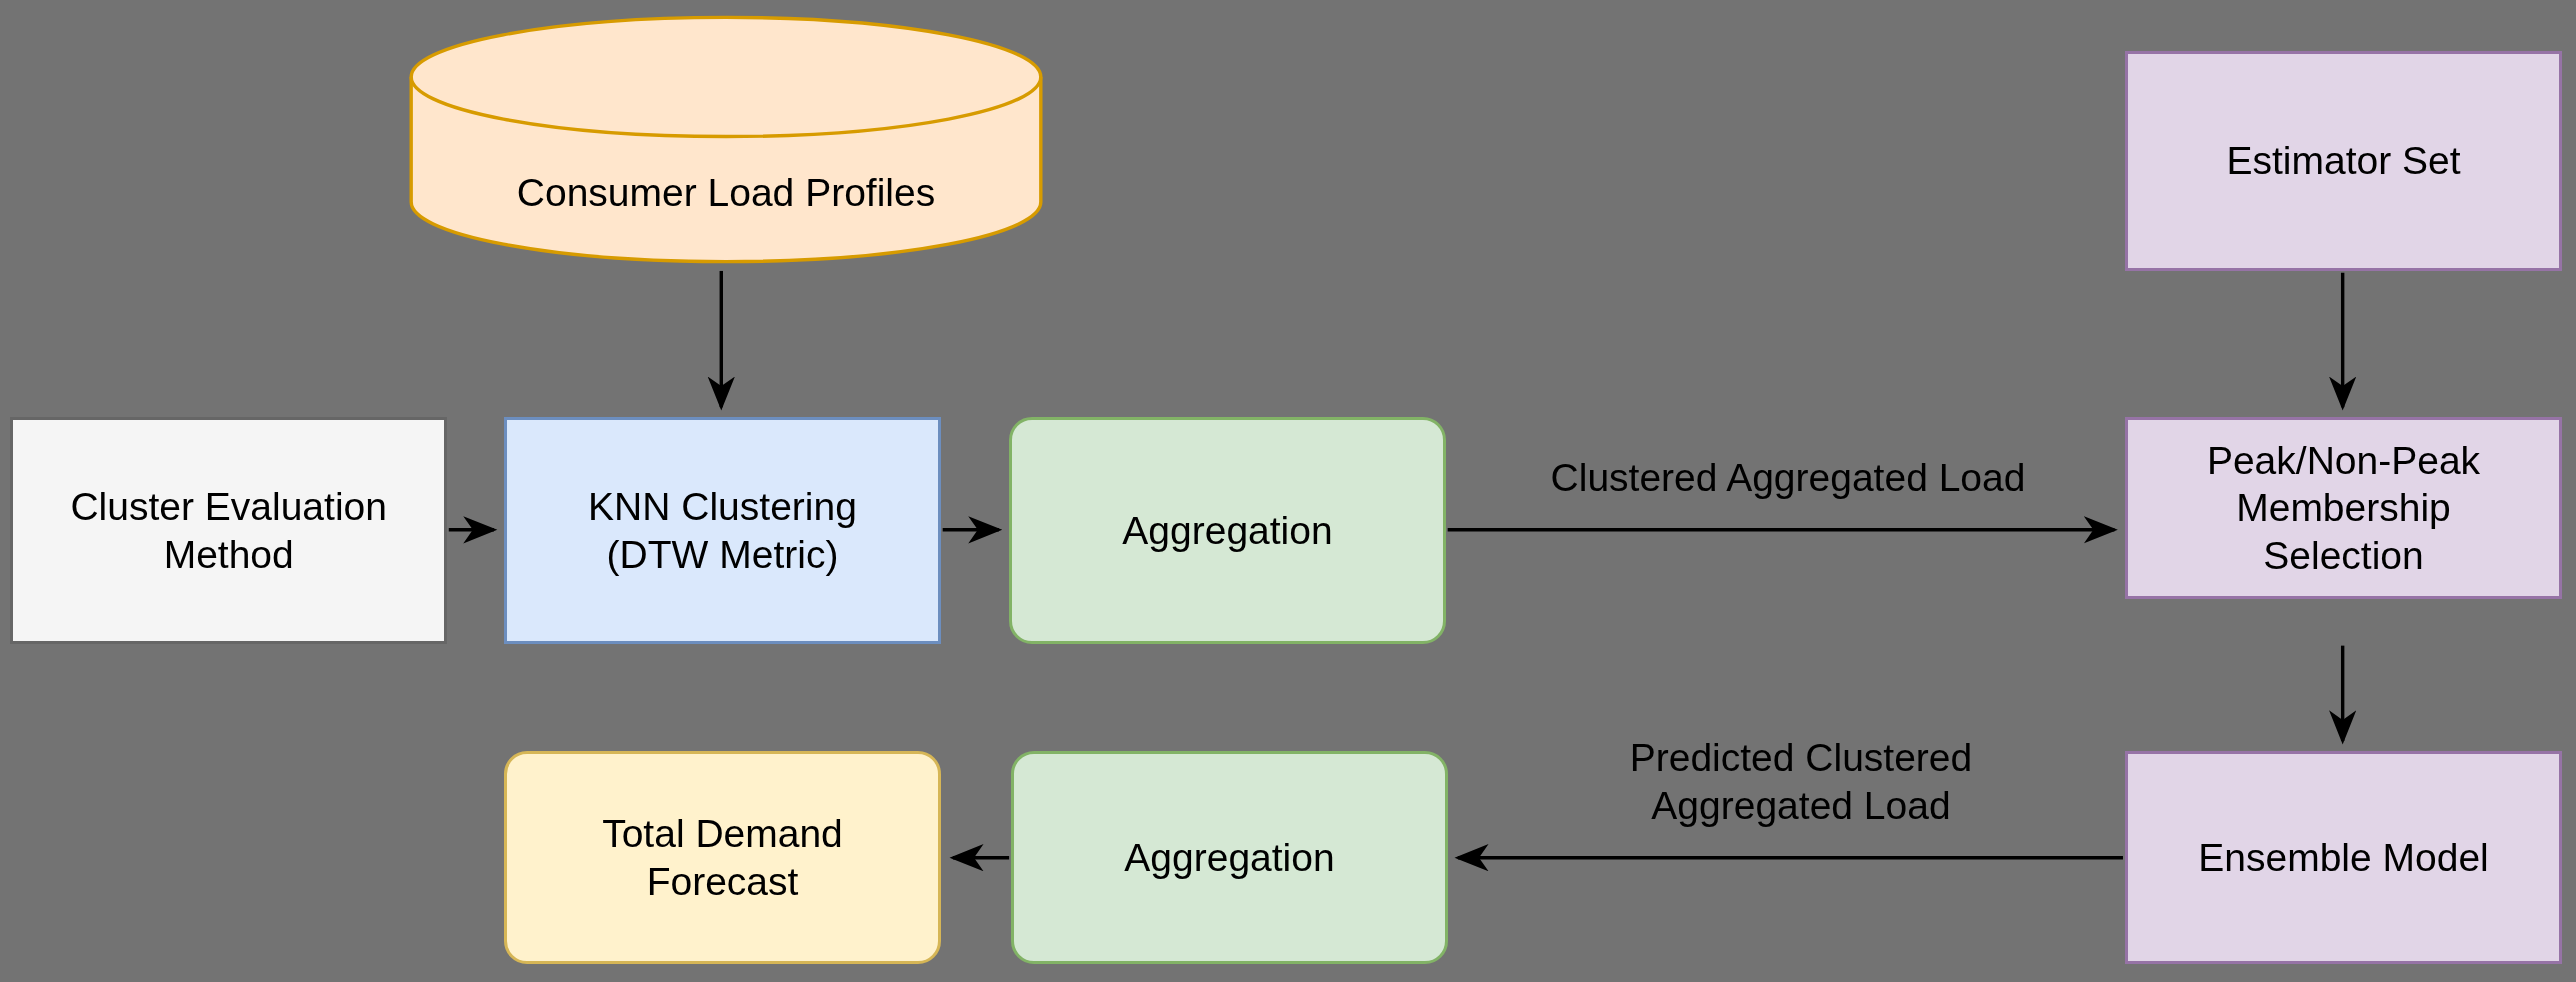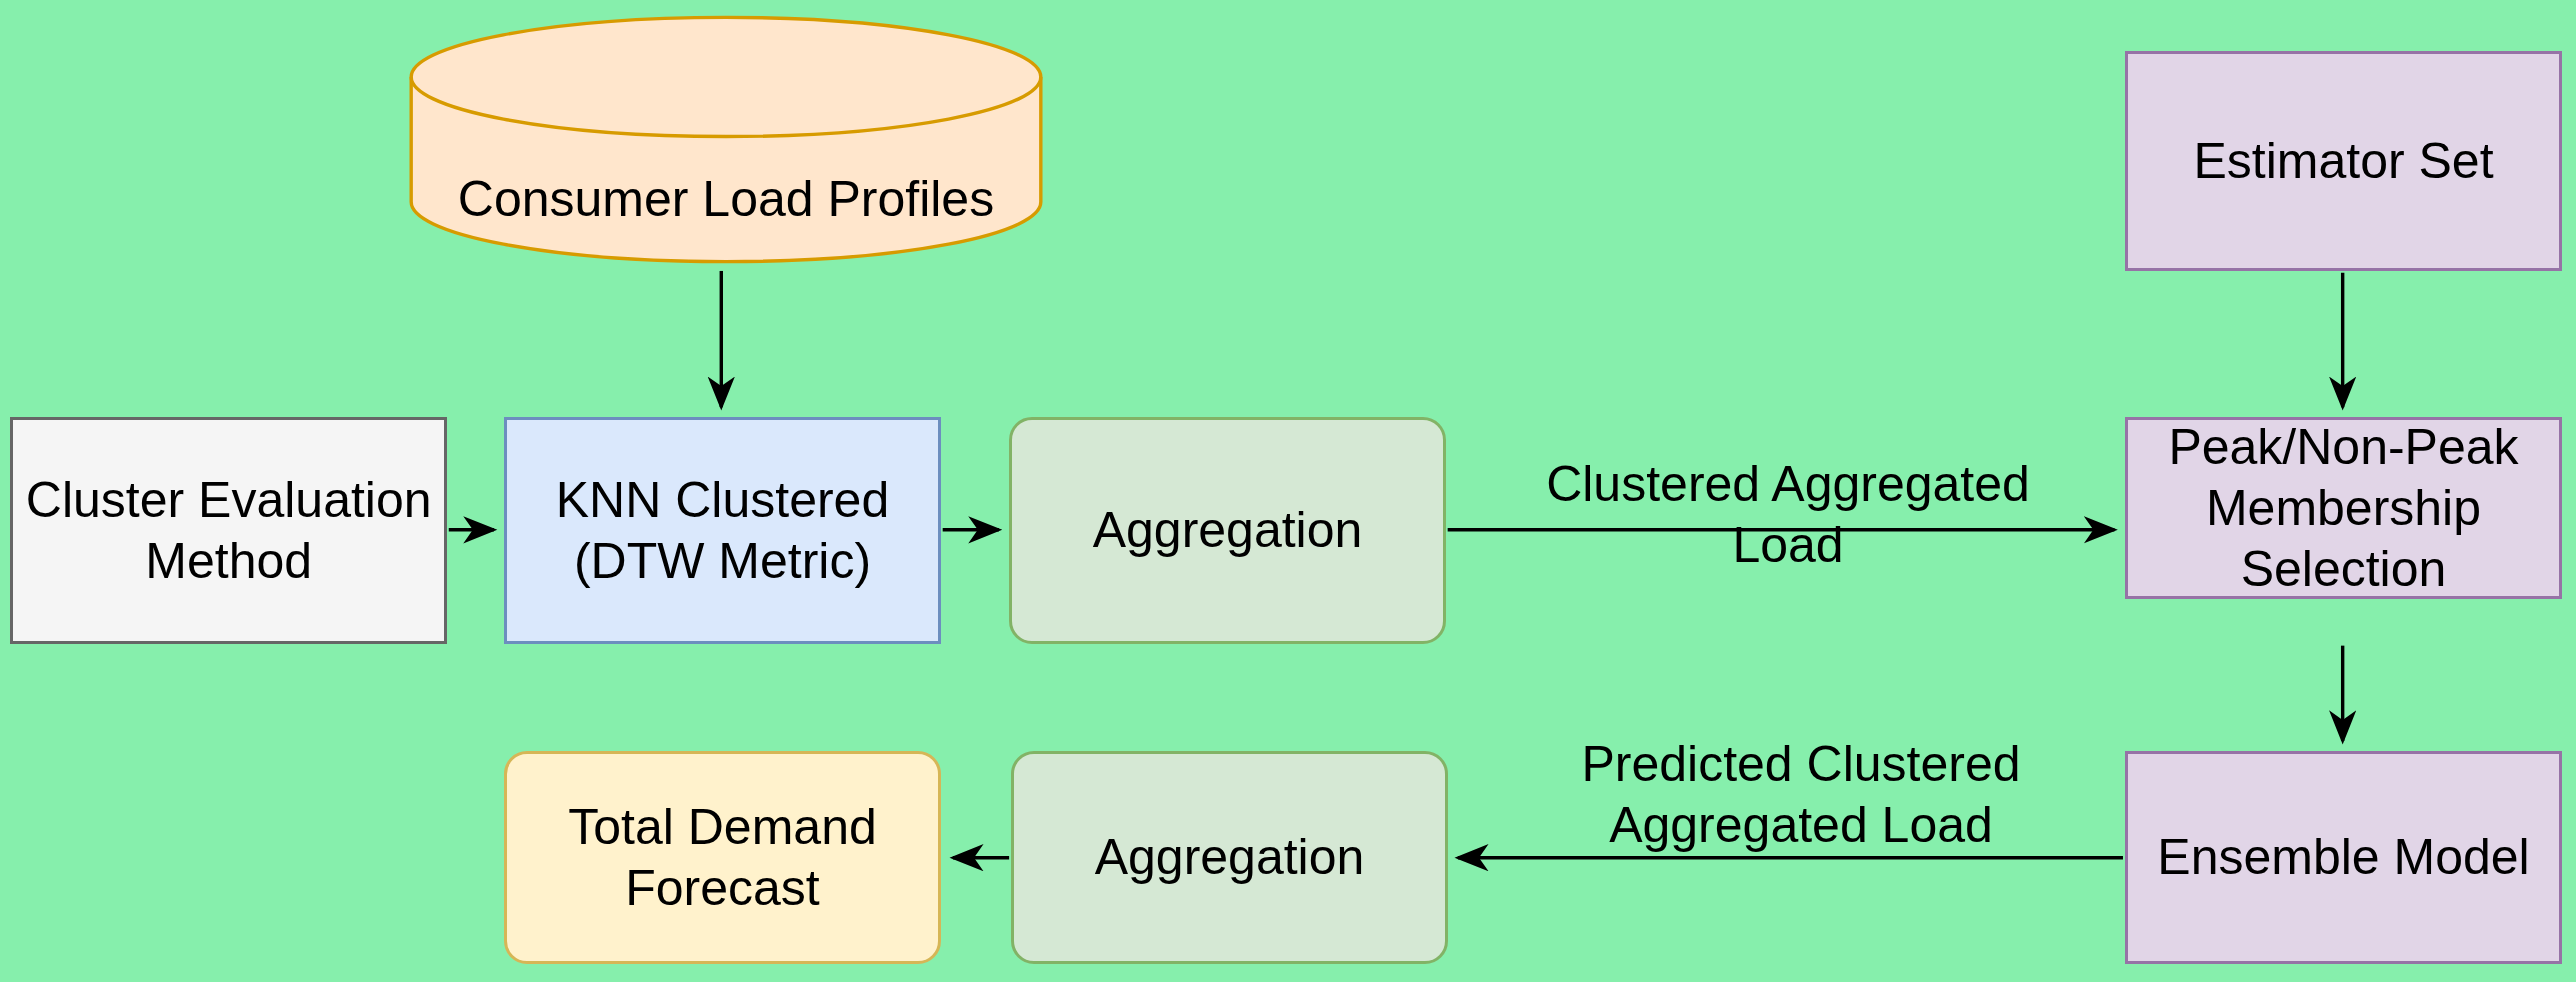--- a/index.html
+++ b/index.html
@@ -4,23 +4,23 @@
 <style>
   html, body {
     margin: 0;
     padding: 0;
     background: #ffffff;
   }
   .canvas {
     position: relative;
     width: 2576px;
     height: 983px;
-    background: #86efac;
+    background: #737373;
     font-family: "Liberation Sans", sans-serif;
-    font-size: 50px;
+    font-size: 39px;
     color: #000000;
     overflow: hidden;
   }
   .edges-svg {
     position: absolute;
     left: 0; top: 0;
     width: 2576px;
     height: 983px;
     pointer-events: none;
   }
@@ -90,21 +90,21 @@
     </svg>
     <div class="node-label cyl-label">Consumer Load Profiles</div>
   </div>
 
   <div class="node box gray" style="left:10.2px; top:417px; width:437px; height:227px;">
     <div class="node-label">Cluster Evaluation
 Method</div>
   </div>
 
   <div class="node box blue" style="left:504px; top:417px; width:437px; height:227px;">
-    <div class="node-label">KNN Clustered
+    <div class="node-label">KNN Clustering
 (DTW Metric)</div>
   </div>
 
   <div class="node box green" style="left:1009px; top:417px; width:437px; height:227px;">
     <div class="node-label">Aggregation</div>
   </div>
 
   <div class="node box purple" style="left:2125px; top:417px; width:437px; height:182px;">
     <div class="node-label">Peak/Non-Peak
 Membership

